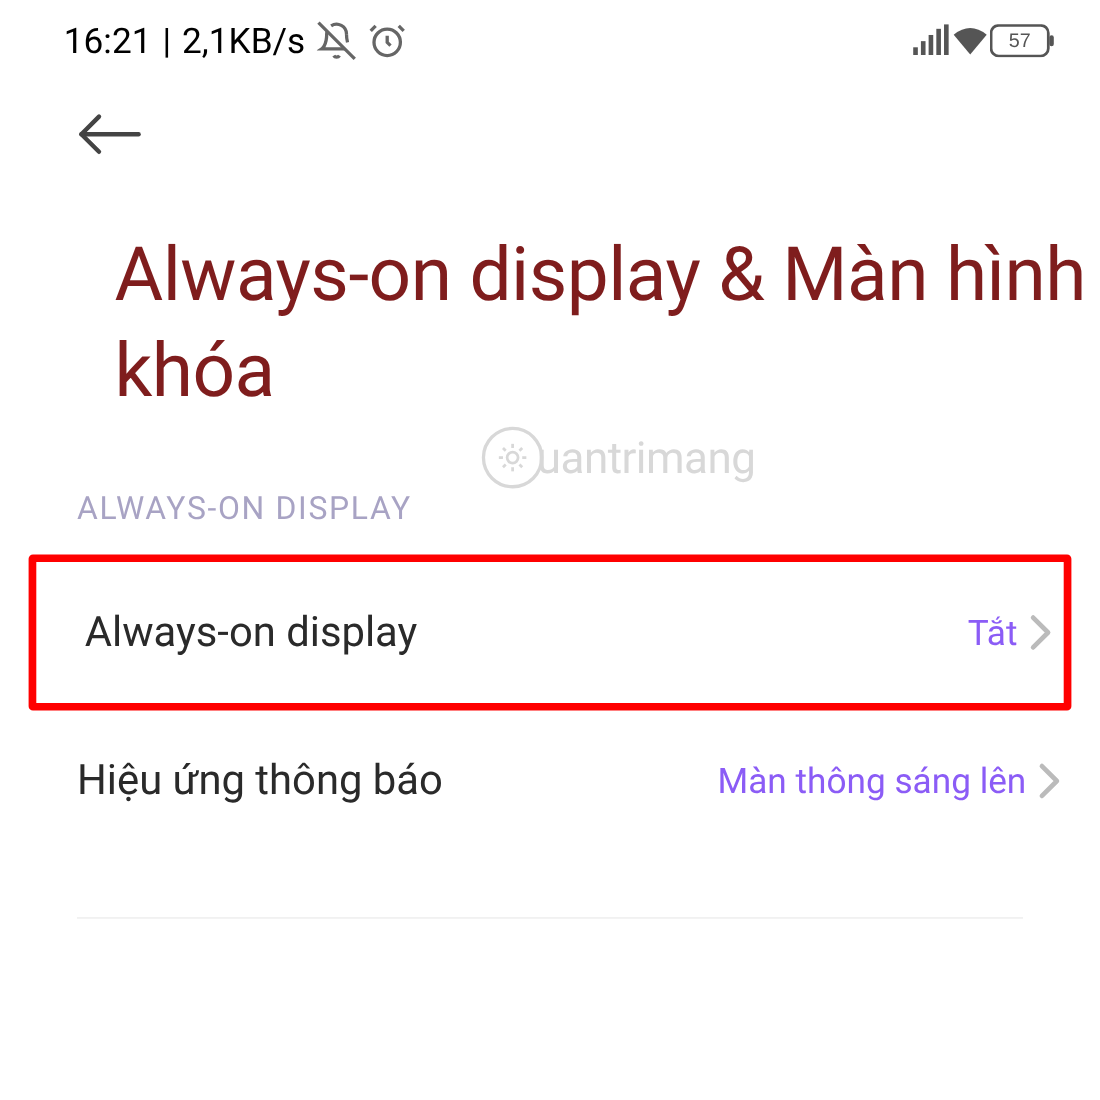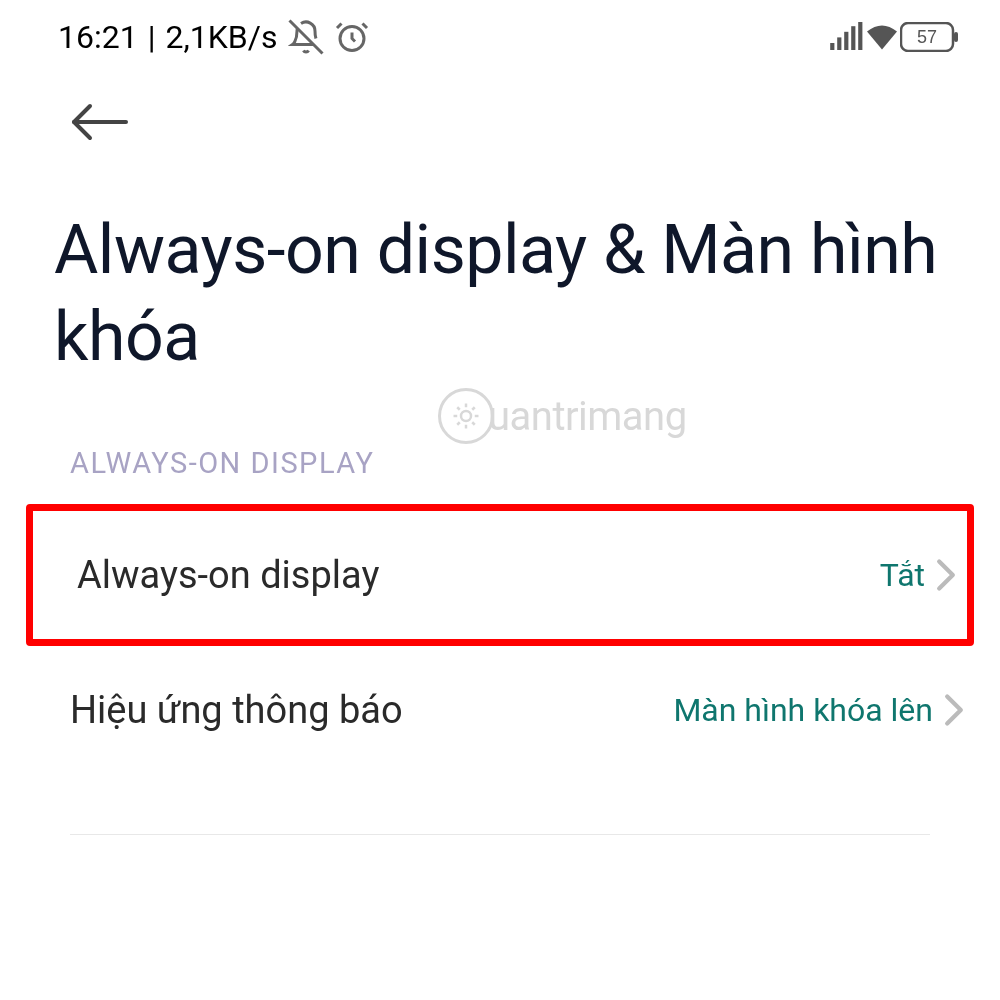--- a/index.html
+++ b/index.html
@@ -39,24 +39,24 @@
       align-items: center;
       justify-content: center;
     }
     .back-btn {
       padding: 35px 0 0 68px;
     }
     .back-arrow {
       display: inline-block;
     }
     .page-title {
-      padding: 60px 0 0 54px;
+      padding: 60px 0 0 104px;
       font-size: 68px;
       font-weight: 400;
-      color: #0f172a;
+      color: #7f1d1d;
       line-height: 1.28;
       letter-spacing: -0.5px;
     }
     .section-label {
       padding: 65px 0 0 70px;
       font-size: 29px;
       color: #a8a3c4;
       letter-spacing: 1.5px;
       font-weight: 400;
     }
@@ -80,21 +80,21 @@
       color: #2a2a2a;
       font-weight: 400;
     }
     .setting-value-wrap {
       display: flex;
       align-items: center;
       gap: 10px;
     }
     .setting-value {
       font-size: 32px;
-      color: #0f766e;
+      color: #8b5cf6;
     }
     .chevron {
       color: #bbb;
     }
     .divider {
       height: 1px;
       background: #e8e8e8;
       margin: 60px 70px 0 70px;
     }
     .watermark {
@@ -212,21 +212,21 @@
         <svg width="22" height="34" viewBox="0 0 12 20" fill="none" stroke="#bbb" stroke-width="2.5" stroke-linecap="round" stroke-linejoin="round">
           <polyline points="2,2 10,10 2,18"></polyline>
         </svg>
       </span>
     </span>
   </div>
 
   <div class="setting-row">
     <span class="setting-label">Hiệu ứng thông báo</span>
     <span class="setting-value-wrap">
-      <span class="setting-value">Màn hình khóa lên</span>
+      <span class="setting-value">Màn thông sáng lên</span>
       <span class="chevron icon">
         <svg width="22" height="34" viewBox="0 0 12 20" fill="none" stroke="#bbb" stroke-width="2.5" stroke-linecap="round" stroke-linejoin="round">
           <polyline points="2,2 10,10 2,18"></polyline>
         </svg>
       </span>
     </span>
   </div>
 
 </div>
 

